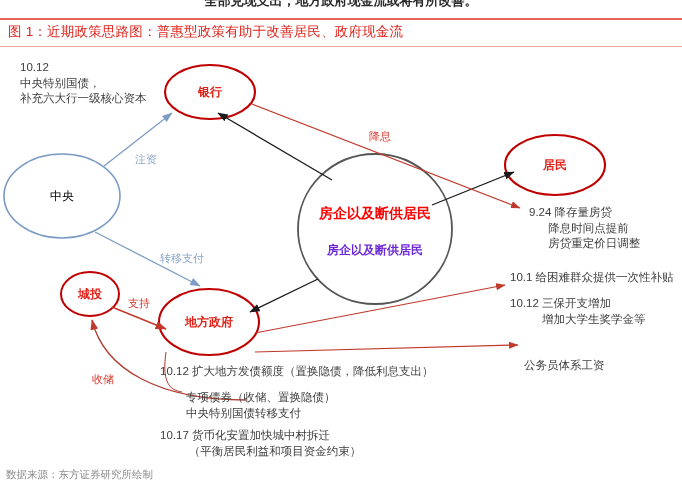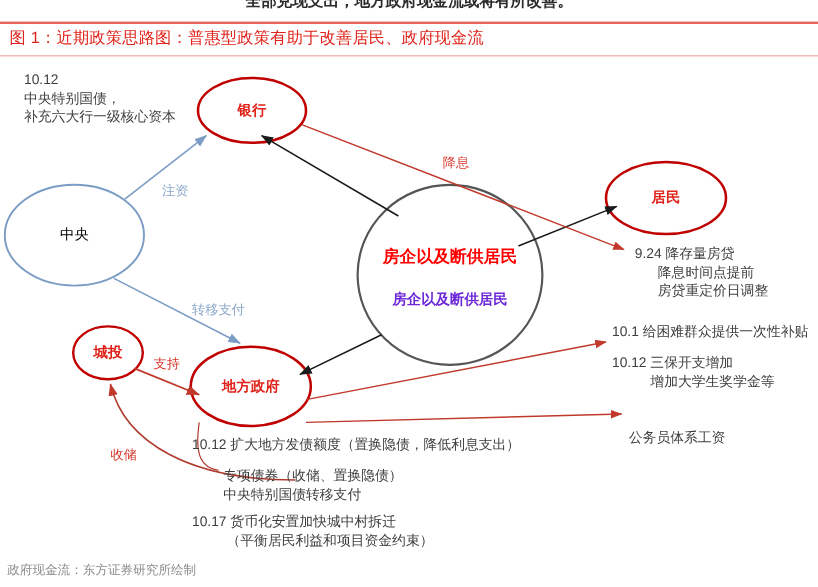--- a/index.html
+++ b/index.html
@@ -139,13 +139,13 @@
 <div class="ann" id="ann-subsidy">10.1 给困难群众提供一次性补贴</div>
 <div class="ann" id="ann-sanbao">10.12 三保开支增加
           增加大学生奖学金等</div>
 <div class="ann" id="ann-salary">公务员体系工资</div>
 <div class="ann" id="ann-localdebt">10.12 扩大地方发债额度（置换隐债，降低利息支出）</div>
 <div class="ann" id="ann-bonds">专项债券（收储、置换隐债）
 中央特别国债转移支付</div>
 <div class="ann" id="ann-monetize">10.17 货币化安置加快城中村拆迁
          （平衡居民利益和项目资金约束）</div>
 
-<div id="source-note">政府现金流：东方证券研究所绘制</div>
+<div id="source-note">数据来源：东方证券研究所绘制</div>
 
 </body></html>

